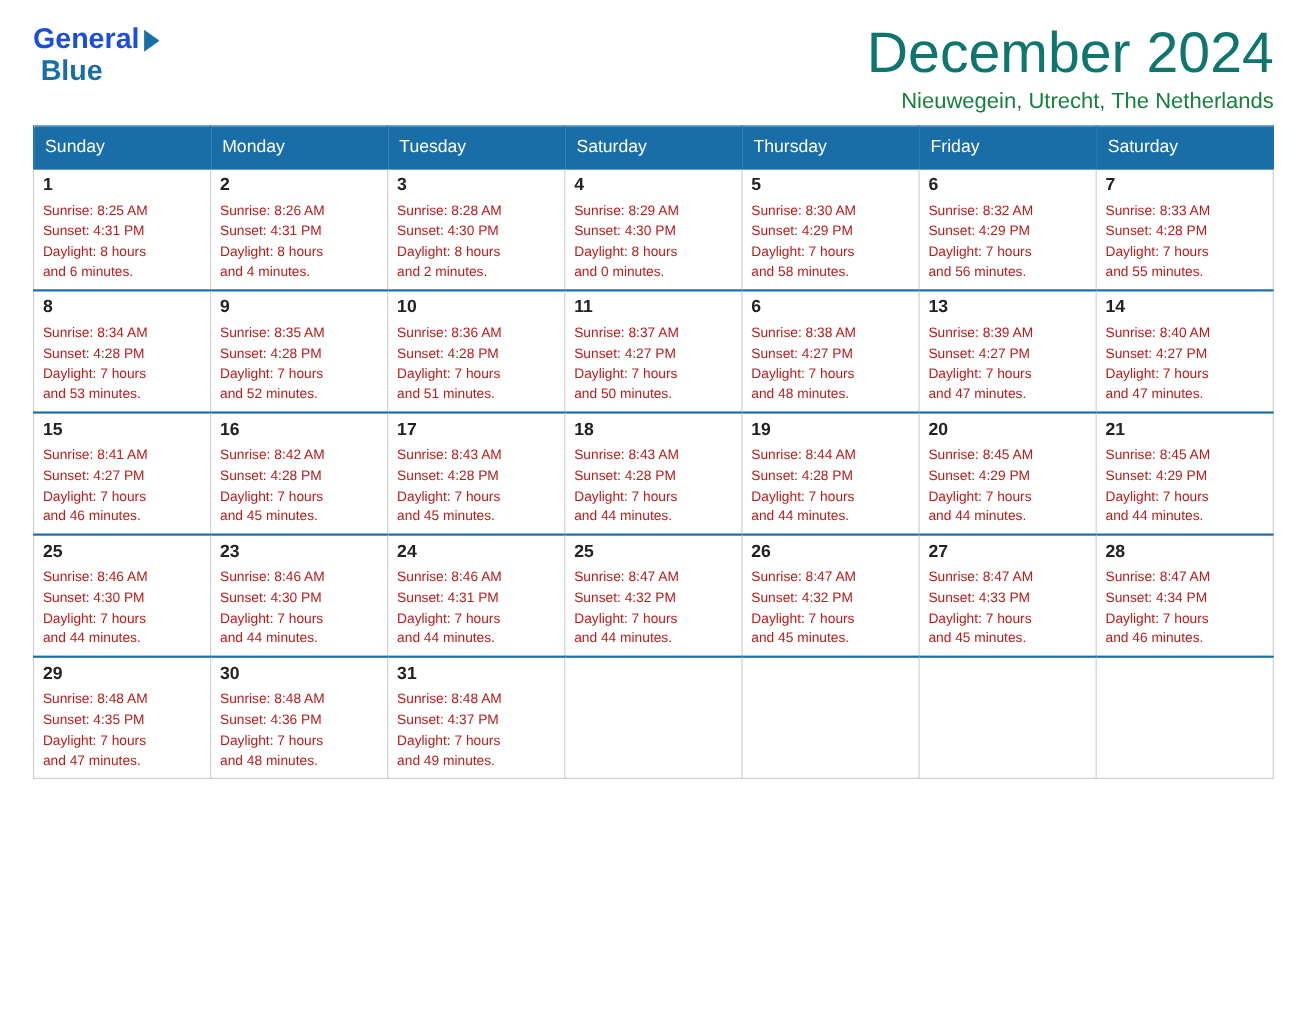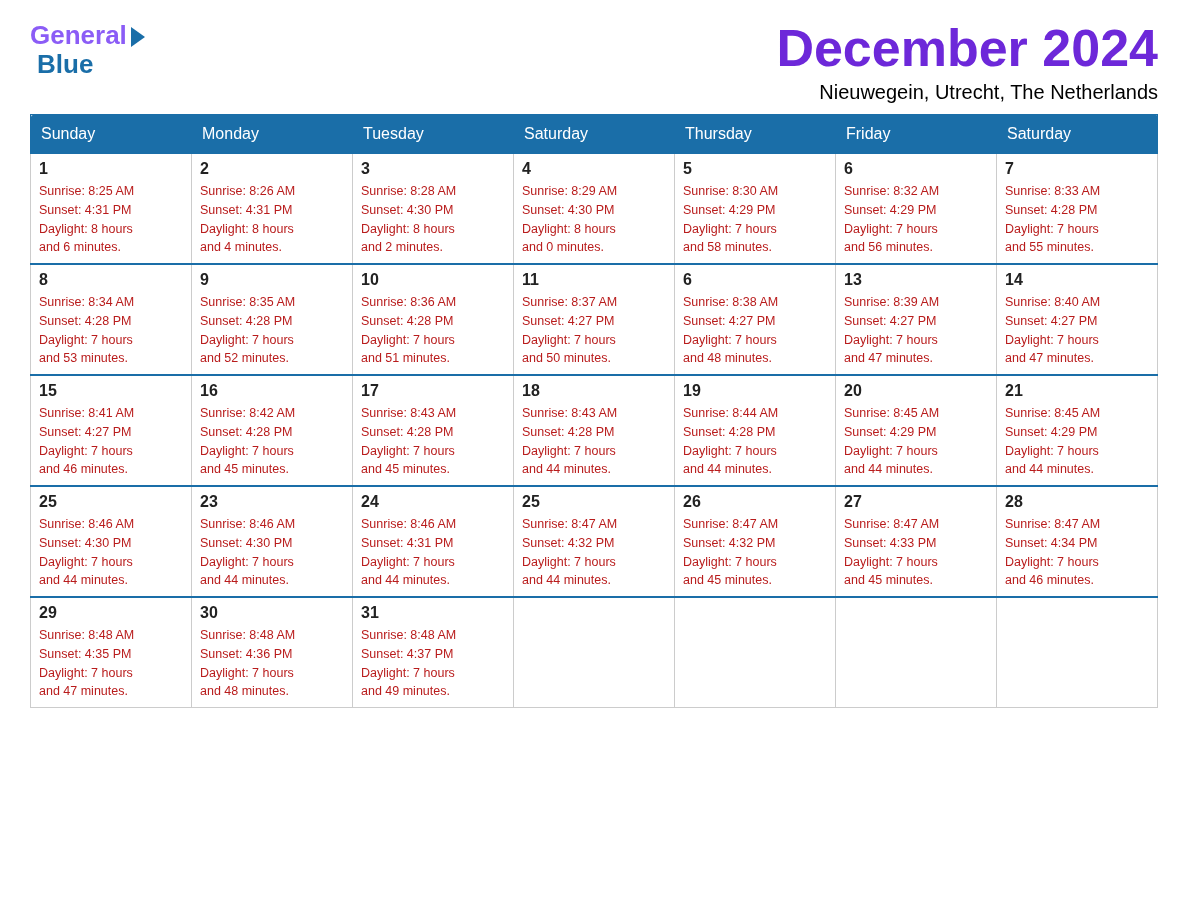--- a/index.html
+++ b/index.html
@@ -21,21 +21,21 @@
       flex-direction: column;
       align-items: flex-start;
     }
     .logo-top {
       display: flex;
       align-items: center;
     }
     .logo-general {
       font-size: 26px;
       font-weight: bold;
-      color: #8b5cf6;
+      color: #1d4ed8;
     }
     .logo-arrow {
       width: 0;
       height: 0;
       border-left: 14px solid #1a6ea8;
       border-top: 10px solid transparent;
       border-bottom: 10px solid transparent;
       margin-left: 4px;
       margin-top: 2px;
     }
@@ -44,27 +44,27 @@
       font-weight: bold;
       color: #1a6ea8;
       margin-left: 3px;
       line-height: 1;
     }
     .title-section {
       text-align: right;
     }
     .month-title {
       font-size: 52px;
-      font-weight: bold;
-      color: #6d28d9;
+      font-weight: normal;
+      color: #0f766e;
       line-height: 1.1;
     }
     .location {
       font-size: 20px;
-      color: #000000;
+      color: #15803d;
       margin-top: 4px;
     }
     .calendar {
       width: 100%;
       border-collapse: collapse;
       margin-top: 10px;
       padding-left: 24px;
     }
     .calendar th {
       background-color: #1a6ea8;

